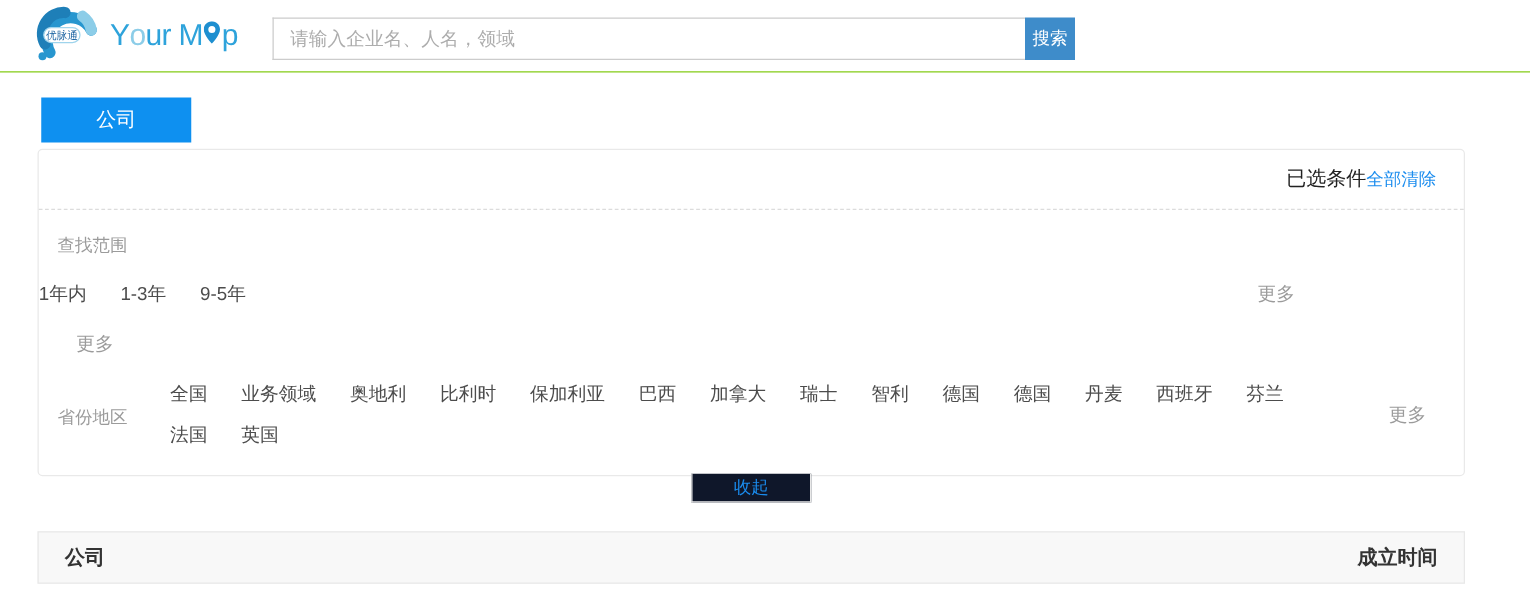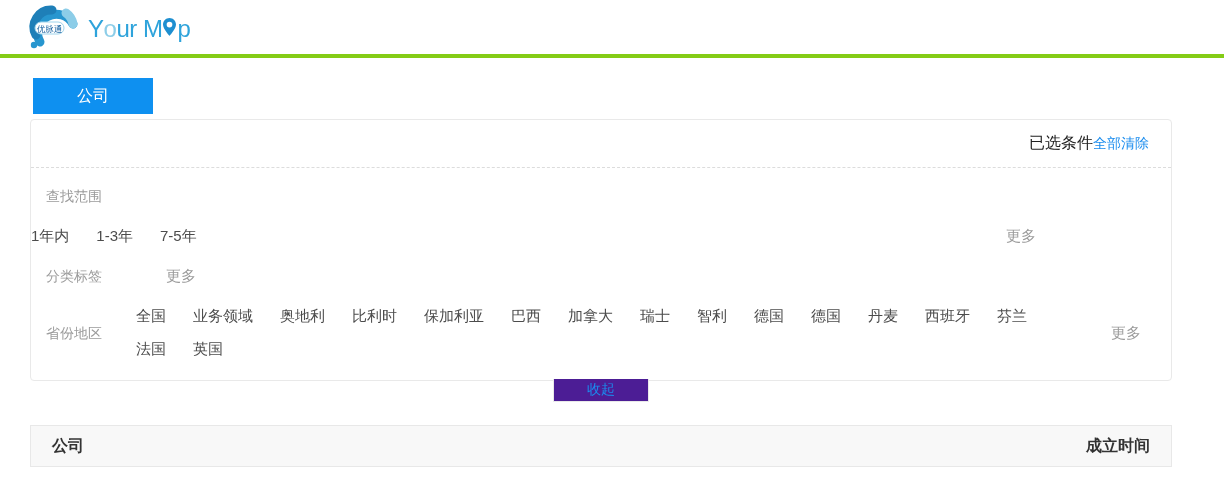--- a/index.html
+++ b/index.html
@@ -2,21 +2,21 @@
 <html style="--accent-blue: #0e90f0; --link-blue: #1a8cee; --search-btn-blue: #3e8cca; --brand-blue: #2ea3db; --brand-dark: #1e7fb8; --brand-light: #8ccde8;"><head>
 <meta charset="utf-8">
 <style>
   * { margin:0; padding:0; box-sizing:border-box; }
   html,body { width:1224px; height:487px; background:#fff; overflow:hidden;
               font-family:"Liberation Sans","DejaVu Sans",sans-serif; }
   body { position:relative; }
 
   
   .header { position:absolute; top:0; left:0; width:1224px; height:58px;
-            background:#fff; border-bottom:4px solid #84cc16; }
+            background:#fff; border-bottom:1px solid #84cc16; }
   .logo { position:absolute; left:26px; top:7px; height:44px; display:flex; align-items:center; }
   .logo-text { font-size:24px; letter-spacing:-0.5px; color:var(--brand-blue,#2ea3db); margin-left:2px;
                font-weight:400; display:flex; align-items:center; }
   .logo-text .lt-o { color:var(--brand-light,#8ccde8); }
   .logo-text .pin { display:inline-block; margin:0 1px 2px 1px; }
 
   .search-box { position:absolute; left:218px; top:14px; display:flex; }
   .search-input { width:602px; height:34px; border:1px solid #ccc; border-right:none;
                   padding:0 13px; font-size:15px; color:#333; outline:none;
                   font-family:inherit; }
@@ -39,21 +39,21 @@
 
   .filter-rows { padding-top:8px; }
   .filter-row { display:flex; align-items:center; padding:7px 0; }
   .filter-label { flex:0 0 105px; padding-left:15px; color:#9b9b9b; font-size:14px; line-height:26px; }
   .filter-options { flex:0 0 945px; display:flex; flex-wrap:wrap; column-gap:27px; row-gap:7px; }
   .filter-option { font-size:15px; color:#4c4c4c; line-height:26px; cursor:pointer; white-space:nowrap; }
   .filter-more { flex:0 0 92px; padding-left:30px; font-size:15px; color:#9b9b9b;
                  line-height:26px; cursor:pointer; }
 
   .collapse-tab { position:absolute; top:100%; margin-top:-1px; left:50%; transform:translateX(-50%);
-                  width:96px; height:23px; background:#4c1d95;
+                  width:96px; height:23px; background:#0f172a;
                   border:1px solid #e9e9e9; border-top:none;
                   display:flex; align-items:center; justify-content:center;
                   color:var(--link-blue,#1a8cee); font-size:14px; cursor:pointer; }
 
   
   .results-header { position:absolute; left:30px; top:425px; width:1142px; height:42px;
                     background:#f8f8f8; border:1px solid #e8e8e8;
                     display:flex; align-items:center; justify-content:space-between;
                     padding:0 21px; }
   .results-header .col { font-size:16px; font-weight:bold; color:#333; }
@@ -79,45 +79,48 @@
         <span>Y</span>
         <span class="lt-o">o</span>
         <span>ur M</span>
         <span class="pin"><svg width="13" height="18" viewBox="0 0 16 22">
             <path d="M8 0C3.6 0 0 3.6 0 8c0 5.5 8 14 8 14s8-8.5 8-14C16 3.6 12.4 0 8 0zm0 11.5a3.5 3.5 0 1 1 0-7 3.5 3.5 0 0 1 0 7z" fill="#1e8fd0"></path>
           </svg></span>
         <span>p</span>
       </span>
   </div>
 
+  <div class="search-box">
+    <input class="search-input" type="text" placeholder="请输入企业名、人名，领域" style="">
+    <button class="search-btn">搜索</button>
+  </div>
 </div>
 
 <div class="company-tab">公司</div>
 
 <div class="panel">
   <div class="panel-head">
     <span class="panel-title">已选条件</span>
     <span class="clear-all">全部清除</span>
   </div>
 
   <div class="filter-rows">
       <div class="filter-row">
         <div class="filter-label">查找范围</div>
         <div class="filter-more"></div>
       </div>
       <div class="filter-row">
         <div class="filter-options">
           <span class="filter-option">1年内</span>
           <span class="filter-option">1-3年</span>
-          <span class="filter-option">7-5年</span>
+          <span class="filter-option">9-5年</span>
         </div>
         <div class="filter-more">更多</div>
       </div>
       <div class="filter-row">
-        <div class="filter-label">分类标签</div>
         <div class="filter-more">更多</div>
       </div>
       <div class="filter-row">
         <div class="filter-label">省份地区</div>
         <div class="filter-options">
           <span class="filter-option">全国</span>
           <span class="filter-option">业务领域</span>
           <span class="filter-option">奥地利</span>
           <span class="filter-option">比利时</span>
           <span class="filter-option">保加利亚</span>

